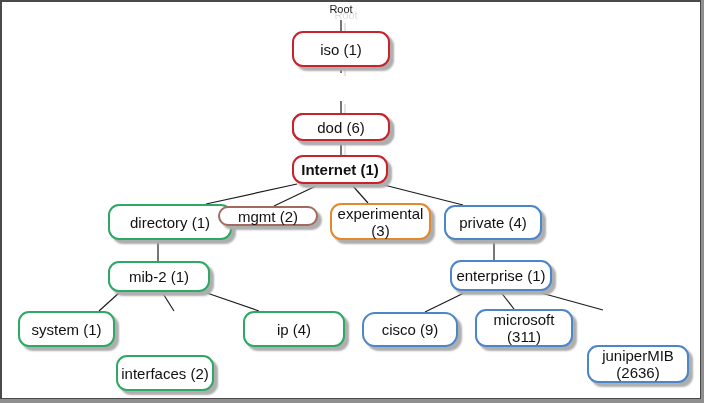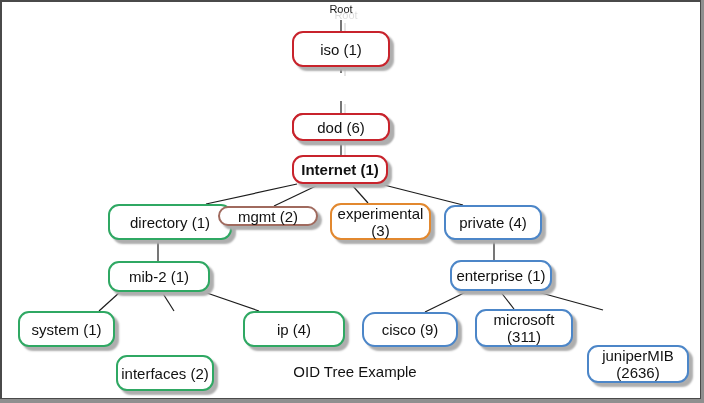--- a/index.html
+++ b/index.html
@@ -88,14 +88,13 @@
       <div class="node" style="left: 450px; top: 260px; width: 102px; height: 31px; border-color: rgb(76, 134, 200);">enterprise (1)</div>
       <div class="node" style="left: 18px; top: 311px; width: 97px; height: 36px; border-color: rgb(47, 168, 99);">system (1)</div>
       <div class="node" style="left: 116px; top: 311px; width: 98px; height: 36px; border-color: rgb(47, 168, 99); margin-top: 44px;">interfaces (2)</div>
       <div class="node" style="left: 243px; top: 311px; width: 102px; height: 36px; border-color: rgb(47, 168, 99);">ip (4)</div>
       <div class="node" style="left: 362px; top: 312px; width: 96px; height: 35px; border-color: rgb(76, 134, 200); border-radius: 13px;">cisco (9)</div>
       <div class="node" style="left: 475px; top: 309px; width: 98px; height: 38px; border-color: rgb(76, 134, 200);">microsoft
 (311)</div>
       <div class="node" style="left: 587px; top: 309px; width: 102px; height: 38px; border-color: rgb(76, 134, 200); margin-top: 36px;">juniperMIB
 (2636)</div>
     </div>
-  <div class="caption">OID Tree Example</div>
 </div>
 
 </body></html>

